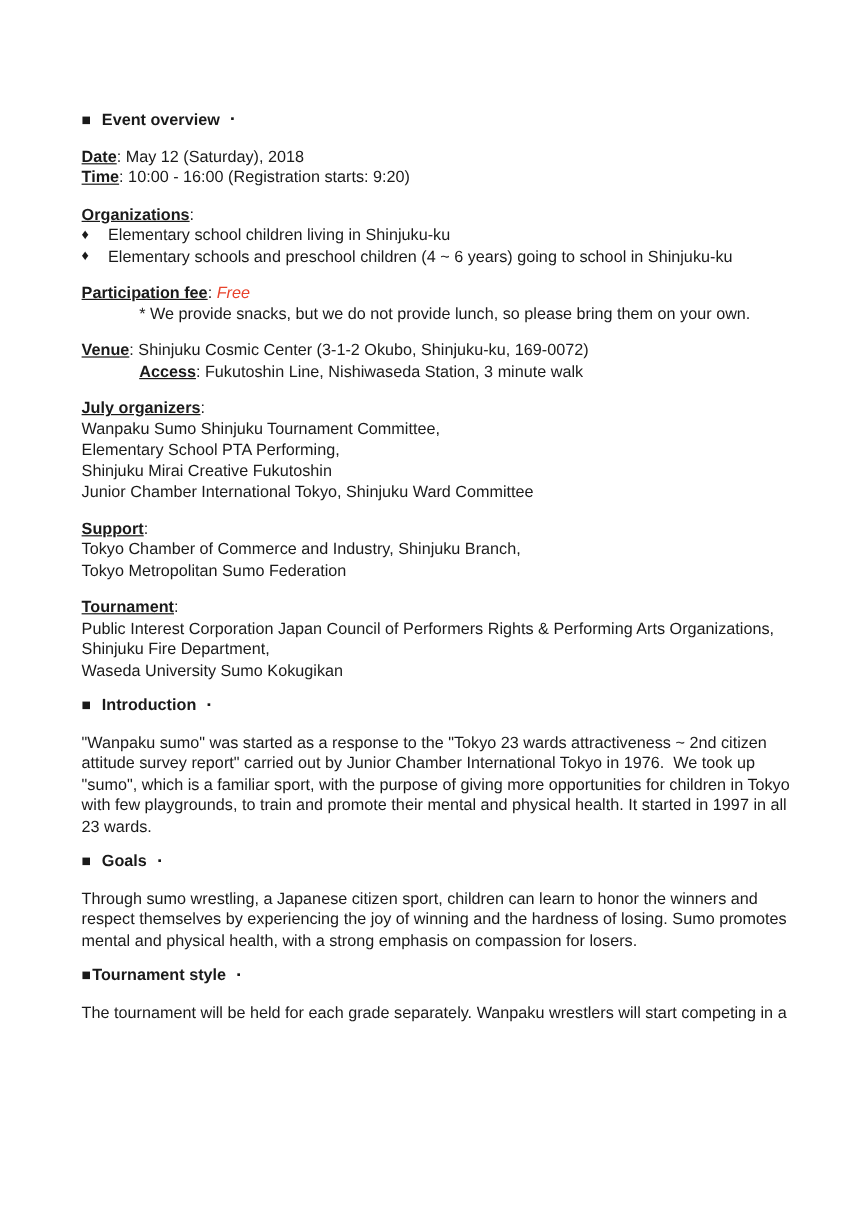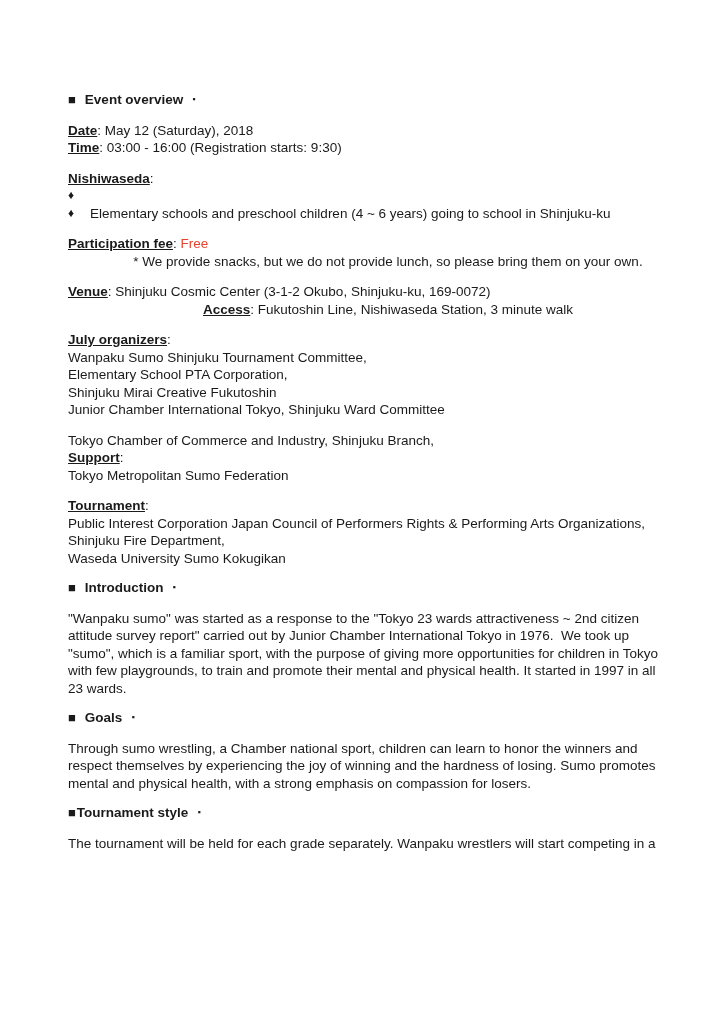--- a/index.html
+++ b/index.html
@@ -21,92 +21,93 @@
     top: 91px;
     width: 592px;
   }
   .block { margin-top: 13px; }
   .block:first-child { margin-top: 0; }
   .bold, b { font-weight: bold; text-decoration: underline; }
   .heading { font-weight: bold; margin-top: 12px; }
   .mk-lg { font-size: 13px; margin-right: 9px; }
   .heading.tight .mk-lg { margin-right: 1px; }
   .mk-sm { font-size: 9px; margin-left: 9px; vertical-align: 2px; }
-  .indent { padding-left: 48px; text-align: center; }
+  .indent { padding-left: 48px; }
   .bullet-line { display: flex; }
   .bullet { width: 22px; flex: none; font-size: 12px; }
-  .free { color: #e8432c; }
+  .free { color: #e8432c; font-style: italic; }
   .para { white-space: pre-wrap; }
 </style>
 </head>
 <body>
 
 <div class="page">
   <div class="content">
 
     <div class="block heading">
       <span class="mk-lg">■</span><span>Event overview</span><span class="mk-sm">▪</span>
     </div>
 
     <div class="block">
       <div><b>Date</b><span>: May 12 (Saturday), 2018</span></div>
-      <div><b>Time</b><span>: 03:00 - 16:00 (Registration starts: 9:30)</span></div>
+      <div><b>Time</b><span>: 10:00 - 16:00 (Registration starts: 9:20)</span></div>
     </div>
 
     <div class="block">
-      <div><b>Nishiwaseda</b><span>:</span></div>
+      <div><b>Organizations</b><span>:</span></div>
       <div class="bullet-line">
         <span class="bullet">♦</span>
+        <span>Elementary school children living in Shinjuku-ku</span>
       </div>
       <div class="bullet-line">
         <span class="bullet">♦</span>
         <span>Elementary schools and preschool children (4 ~ 6 years) going to school in Shinjuku-ku</span>
       </div>
     </div>
 
     <div class="block">
       <div><b>Participation fee</b><span>: </span><span class="free">Free</span></div>
       <div class="indent">* We provide snacks, but we do not provide lunch, so please bring them on your own.</div>
     </div>
 
     <div class="block">
       <div><b>Venue</b><span>: Shinjuku Cosmic Center (3-1-2 Okubo, Shinjuku-ku, 169-0072)</span></div>
       <div class="indent"><b>Access</b><span>: Fukutoshin Line, Nishiwaseda Station, 3 minute walk</span></div>
     </div>
 
     <div class="block">
       <div><b>July organizers</b><span>:</span></div>
       <div>Wanpaku Sumo Shinjuku Tournament Committee,</div>
-      <div>Elementary School PTA Corporation,</div>
+      <div>Elementary School PTA Performing,</div>
       <div>Shinjuku Mirai Creative Fukutoshin</div>
       <div>Junior Chamber International Tokyo, Shinjuku Ward Committee</div>
     </div>
 
     <div class="block">
+      <div><b>Support</b><span>:</span></div>
       <div>Tokyo Chamber of Commerce and Industry, Shinjuku Branch,</div>
-      <div><b>Support</b><span>:</span></div>
       <div>Tokyo Metropolitan Sumo Federation</div>
     </div>
 
     <div class="block">
       <div><b>Tournament</b><span>:</span></div>
       <div>Public Interest Corporation Japan Council of Performers Rights &amp; Performing Arts Organizations,</div>
       <div>Shinjuku Fire Department,</div>
       <div>Waseda University Sumo Kokugikan</div>
     </div>
 
     <div class="block heading">
       <span class="mk-lg">■</span><span>Introduction</span><span class="mk-sm">▪</span>
     </div>
     <div class="block para">"Wanpaku sumo" was started as a response to the "Tokyo 23 wards attractiveness ~ 2nd citizen attitude survey report" carried out by Junior Chamber International Tokyo in 1976.  We took up "sumo", which is a familiar sport, with the purpose of giving more opportunities for children in Tokyo with few playgrounds, to train and promote their mental and physical health. It started in 1997 in all 23 wards.</div>
 
     <div class="block heading">
       <span class="mk-lg">■</span><span>Goals</span><span class="mk-sm">▪</span>
     </div>
-    <div class="block para">Through sumo wrestling, a Chamber national sport, children can learn to honor the winners and respect themselves by experiencing the joy of winning and the hardness of losing. Sumo promotes mental and physical health, with a strong emphasis on compassion for losers.</div>
+    <div class="block para">Through sumo wrestling, a Japanese citizen sport, children can learn to honor the winners and respect themselves by experiencing the joy of winning and the hardness of losing. Sumo promotes mental and physical health, with a strong emphasis on compassion for losers.</div>
 
     <div class="block heading tight">
       <span class="mk-lg">■</span><span>Tournament style</span><span class="mk-sm">▪</span>
     </div>
     <div class="block para">The tournament will be held for each grade separately. Wanpaku wrestlers will start competing in a two-loss-out style league, followed by a final tournament when the number of remaining wresters reaches 8. (Details might change depending on the number of participants). Boys’ and girls’ winners in the fourth to sixth grade will be invited to the Tokyo Metropolitan Wanpaku Tournament, which will be held in June.  By winning there, they will be able to participate in the National Championship to be held at the official Kokugikan Sumo Arena in July.</div>
 
   </div>
 </div>
 
 </body></html>

